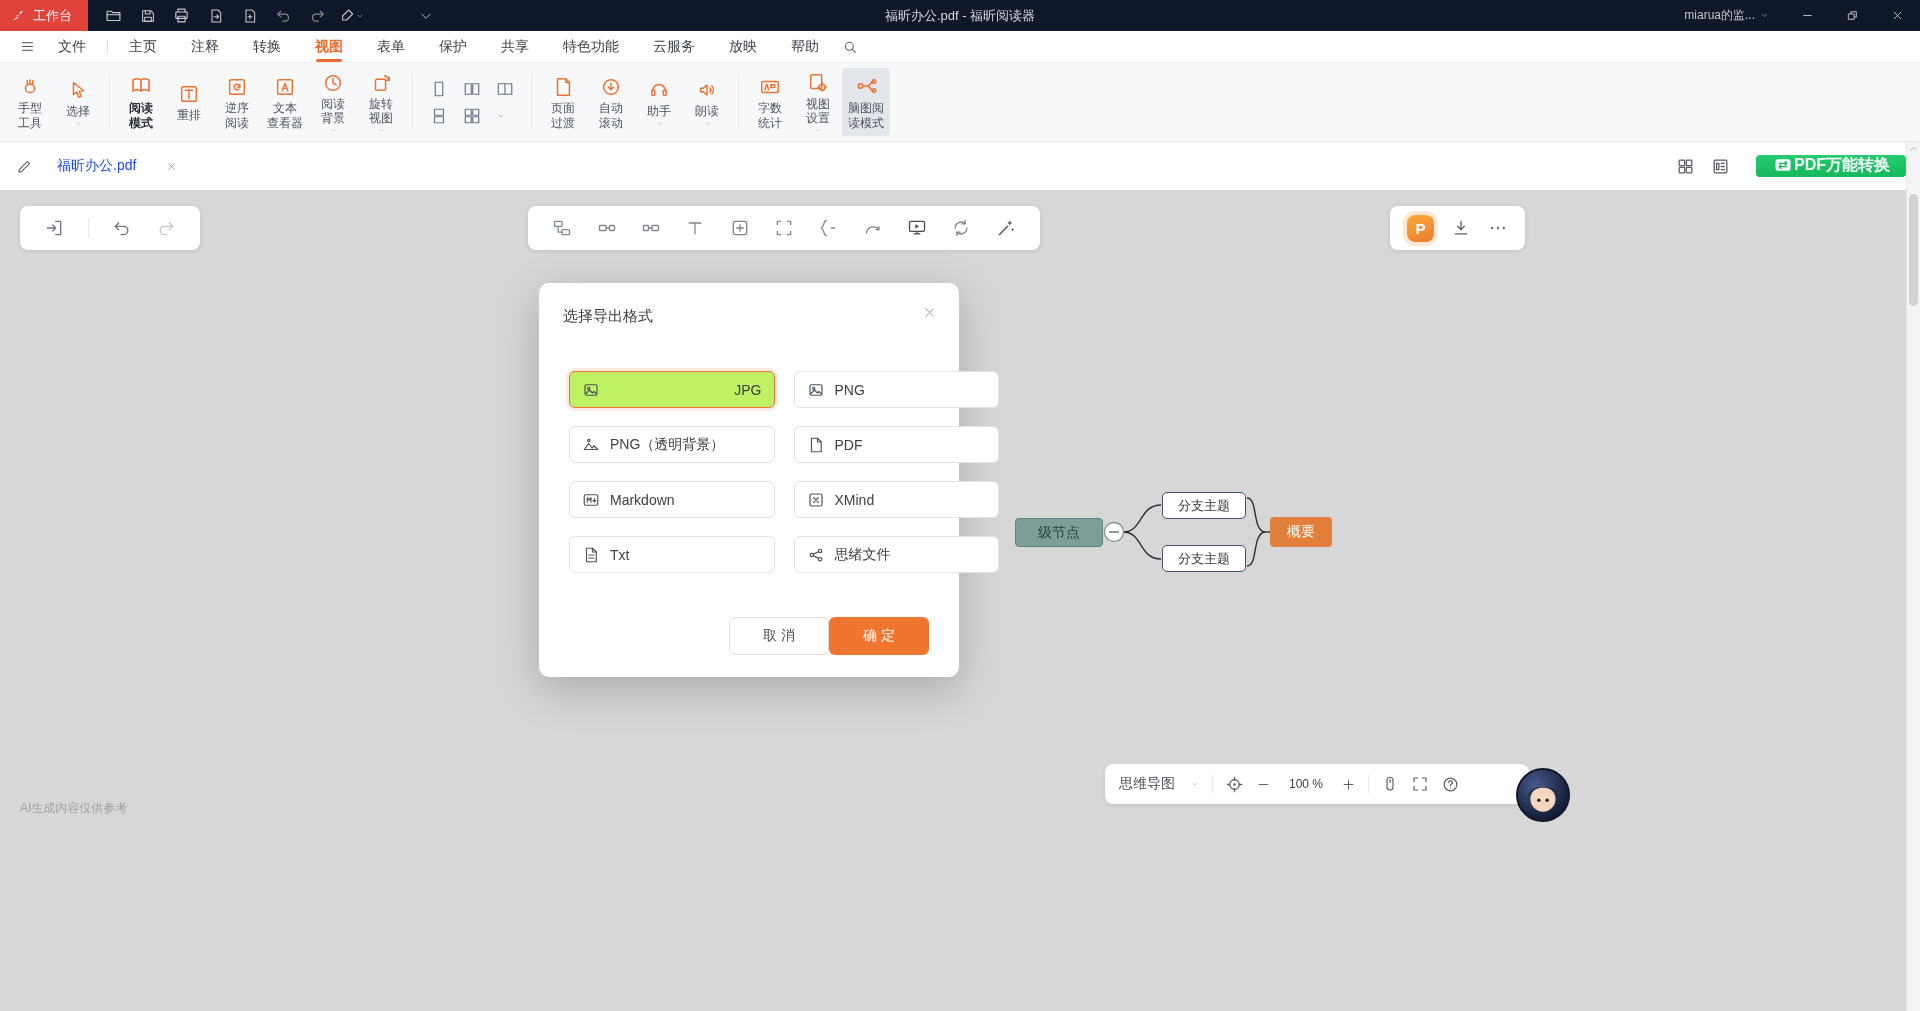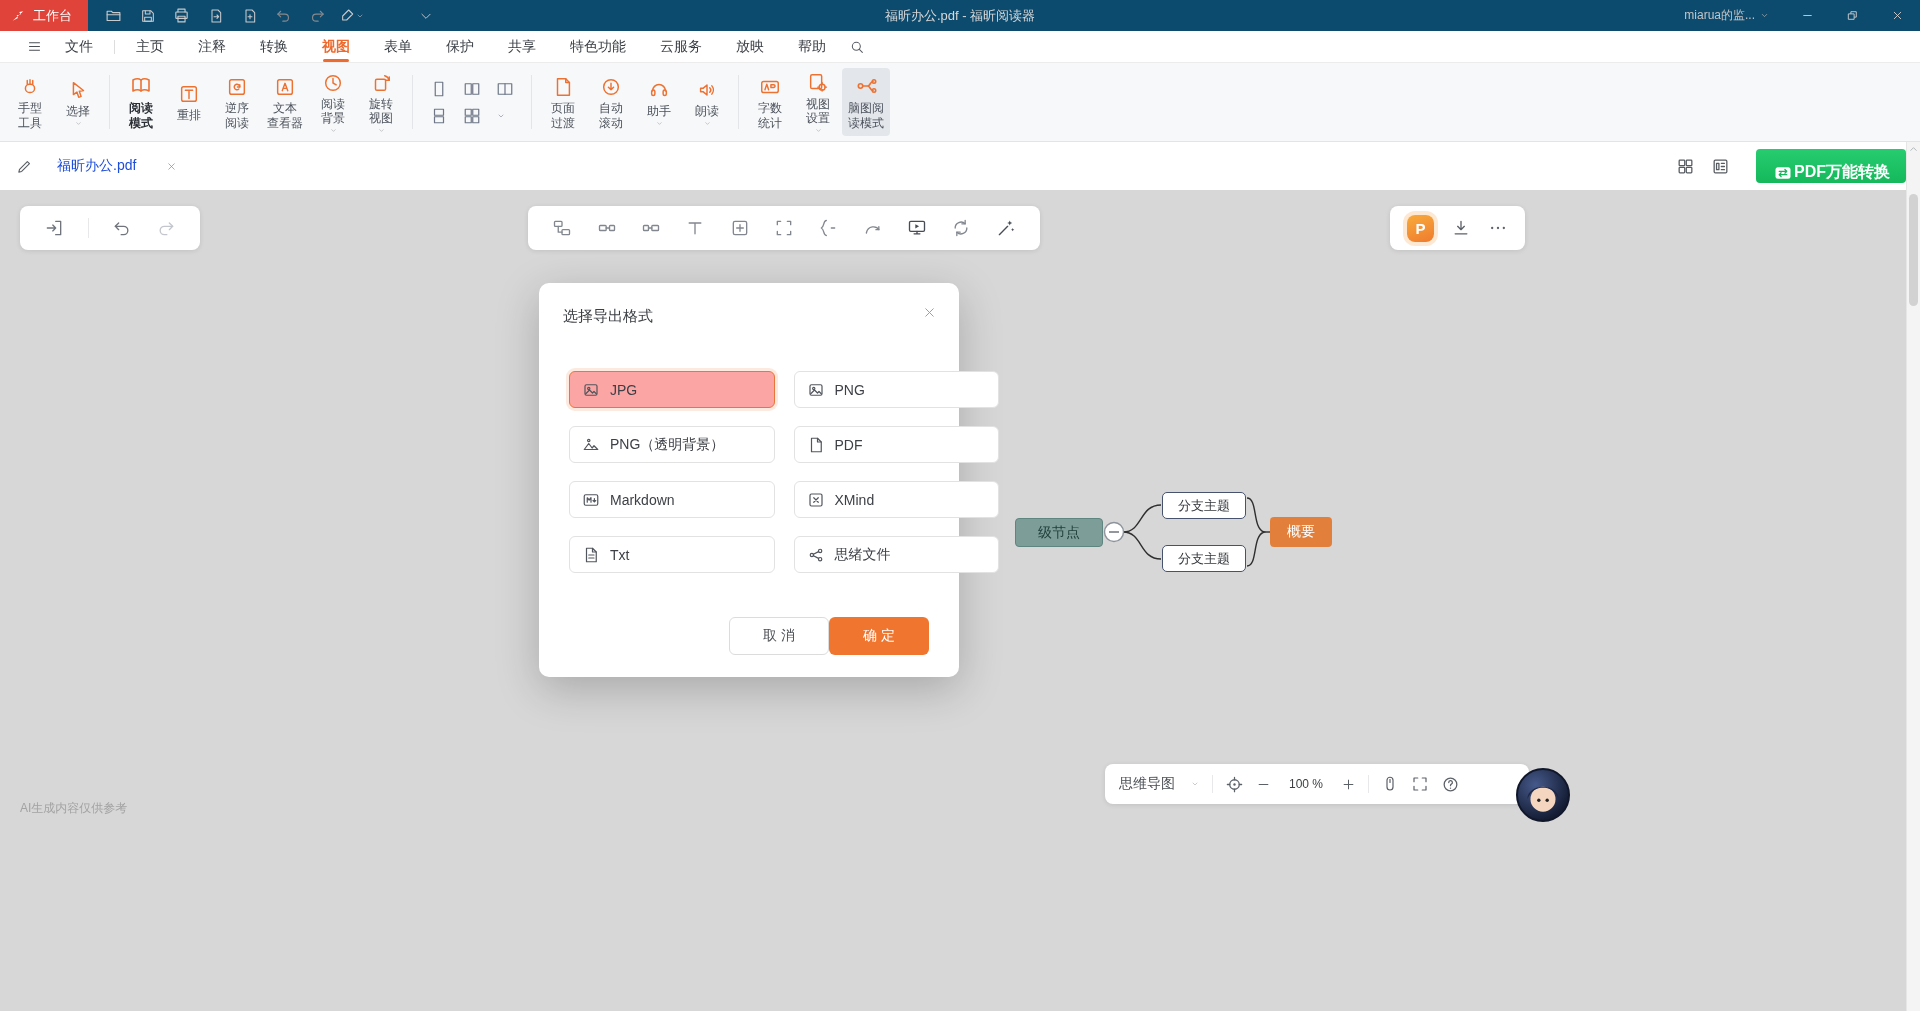--- a/index.html
+++ b/index.html
@@ -2,32 +2,32 @@
 <html><head>
 <meta charset="utf-8">
 <style>
   html,body{margin:0;padding:0;width:1920px;height:1011px;overflow:hidden;
     font-family:"Liberation Sans","DejaVu Sans",sans-serif;background:#d7d7d7;}
   *{box-sizing:border-box;user-select:none;}
   .app{position:relative;width:1920px;height:1011px;}
   .svgi{fill:none;stroke:currentColor;stroke-width:1.6;stroke-linecap:round;stroke-linejoin:round;display:block;}
 
   
-  .titlebar{position:absolute;top:0;left:0;right:0;height:31px;background:#0c4a6e;display:flex;align-items:center;z-index:60;}
+  .titlebar{position:absolute;top:0;left:0;right:0;height:31px;background:#0f172a;display:flex;align-items:center;z-index:60;}
   .wb{height:31px;background:#e0433a;display:flex;align-items:center;gap:7px;padding:0 16px 0 10px;color:#fff;font-size:13px;}
   .tb-icons{display:flex;align-items:center;gap:7px;margin-left:12px;}
   .tbtn{width:27px;height:24px;display:flex;align-items:center;justify-content:center;border-radius:3px;color:#c7cacd;}
   .tbtn.dim{color:#87898c;}
   .tb-title{position:absolute;left:50%;transform:translateX(-50%);font-size:13px;color:#d8d8d8;white-space:nowrap;}
   .tb-right{margin-left:auto;display:flex;align-items:center;height:31px;}
   .account{display:flex;align-items:center;gap:5px;font-size:12px;color:#c4c4c4;margin-right:16px;}
   .winbtn{width:45px;height:31px;display:flex;align-items:center;justify-content:center;color:#d8d8d8;}
 
   
-  .menubar{position:absolute;top:31px;left:0;right:0;height:32px;background:#fff;border-bottom:1px solid #ececec;display:flex;align-items:center;padding:0 19px;z-index:59;}
+  .menubar{position:absolute;top:31px;left:0;right:0;height:32px;background:#fff;border-bottom:1px solid #ececec;display:flex;align-items:center;padding:0 12px;z-index:59;}
   .hamb{color:#4a4f55;margin:0 6px 0 8px;}
   .mitem{font-size:14px;color:#3a3f45;padding:0 17px;height:32px;display:flex;align-items:center;position:relative;white-space:nowrap;}
   .mitem.active{color:#ed6b2f;font-weight:700;}
   .mitem.active::after{content:"";position:absolute;left:50%;transform:translateX(-50%);bottom:1px;width:26px;height:3px;background:#ed6b2f;border-radius:2px;}
   .mdiv{width:1px;height:14px;background:#ddd;margin:0 4px;}
   .msearch{color:#5a5f66;margin-left:6px;}
 
   
   .ribbon{position:absolute;top:63px;left:0;right:0;height:79px;background:#f7f8f9;border-bottom:1px solid #e3e4e6;display:flex;align-items:center;padding:0 6px;z-index:58;}
   .rbtn{min-width:48px;height:68px;border-radius:4px;display:flex;flex-direction:column;align-items:center;justify-content:center;gap:3px;padding:0 4px;}
@@ -41,21 +41,21 @@
   .pgrow{display:flex;gap:15px;align-items:center;}
 
   
   .tabbar{position:absolute;top:142px;left:0;right:14px;height:48px;background:#fff;display:flex;align-items:center;z-index:57;}
   .pencil{margin:0 14px 0 16px;color:#5a5f66;}
   .tab{display:flex;align-items:center;gap:30px;padding:0 10px;height:48px;}
   .tabname{font-size:14px;color:#1d4ed8;}
   .tabclose{color:#8b8f94;}
   .tab-right{margin-left:auto;display:flex;align-items:center;gap:16px;}
   .gicon{color:#565b61;}
-  .convert{height:34px;margin:0 0 0 10px;background:linear-gradient(180deg,#27cc70,#15b95c);border-radius:4px;display:flex;align-items:flex-end;padding:0 16px;color:#fff;font-size:16px;font-weight:700;white-space:nowrap;}
+  .convert{height:22px;margin:0 0 0 10px;background:linear-gradient(180deg,#27cc70,#15b95c);border-radius:4px;display:flex;align-items:flex-start;padding:0 16px;color:#fff;font-size:16px;font-weight:700;white-space:nowrap;}
 
   
   .canvas{position:absolute;top:190px;left:0;right:14px;bottom:0;background:#d7d7d7;overflow:hidden;}
   .panel{position:absolute;background:#fff;border-radius:8px;box-shadow:0 1px 5px rgba(0,0,0,.10);display:flex;align-items:center;}
   .panel-left{left:20px;top:16px;width:180px;height:44px;justify-content:space-evenly;color:#6f747d;}
   .panel-left .disabled{color:#c3c7cd;}
   .pl-div{width:1px;height:20px;background:#e8e8ea;}
   .panel-center{left:528px;top:16px;width:512px;height:44px;justify-content:space-evenly;color:#82878f;}
   .panel-center .dark{color:#474c55;}
   .panel-right{left:1390px;top:16px;width:135px;height:44px;justify-content:space-evenly;color:#5c6168;}
@@ -84,21 +84,21 @@
   .sb-up{position:absolute;top:2px;left:1px;color:#9aa0a6;}
   .thumb{position:absolute;top:52px;left:2px;width:9px;height:112px;background:#d2d2d2;border-radius:5px;}
 
   
   .dialog{position:absolute;left:539px;top:283px;width:420px;height:394px;background:#fff;border-radius:10px;box-shadow:0 12px 44px rgba(0,0,0,.22);z-index:50;}
   .dtitle{position:absolute;left:24px;top:24px;font-size:15px;color:#3c3f43;}
   .dclose{position:absolute;right:18px;top:18px;color:#9aa0a6;padding:4px;}
   .fgrid{position:absolute;left:30px;top:88px;width:430px;display:grid;grid-template-columns:1fr 1fr;column-gap:19px;row-gap:18px;}
   .fmt{height:37px;border:1px solid #e2e2e2;border-radius:6px;display:flex;align-items:center;gap:10px;padding:0 12px;background:#fff;color:#3d4046;font-size:14px;white-space:nowrap;}
   .fmt .ficon{color:#51555c;flex:none;}
-  .fmt.sel{border:1.5px solid #e8763a;background:#fca5a5;box-shadow:0 0 0 3px rgba(236,118,58,.16);}
+  .fmt.sel{border:1.5px solid #e8763a;background:#bef264;box-shadow:0 0 0 3px rgba(236,118,58,.16);justify-content:space-between;}
   .dfooter{position:absolute;right:30px;bottom:22px;display:flex;}
   .btn{min-width:100px;height:38px;border-radius:6px;display:flex;align-items:center;justify-content:center;font-size:14px;}
   .btn.ghost{border:1px solid #dcdcdc;color:#4c4f54;background:#fff;}
   .btn.primary{background:#f0752f;color:#fff;}
 </style>
 </head>
 <body>
 
 <div class="app">
 

